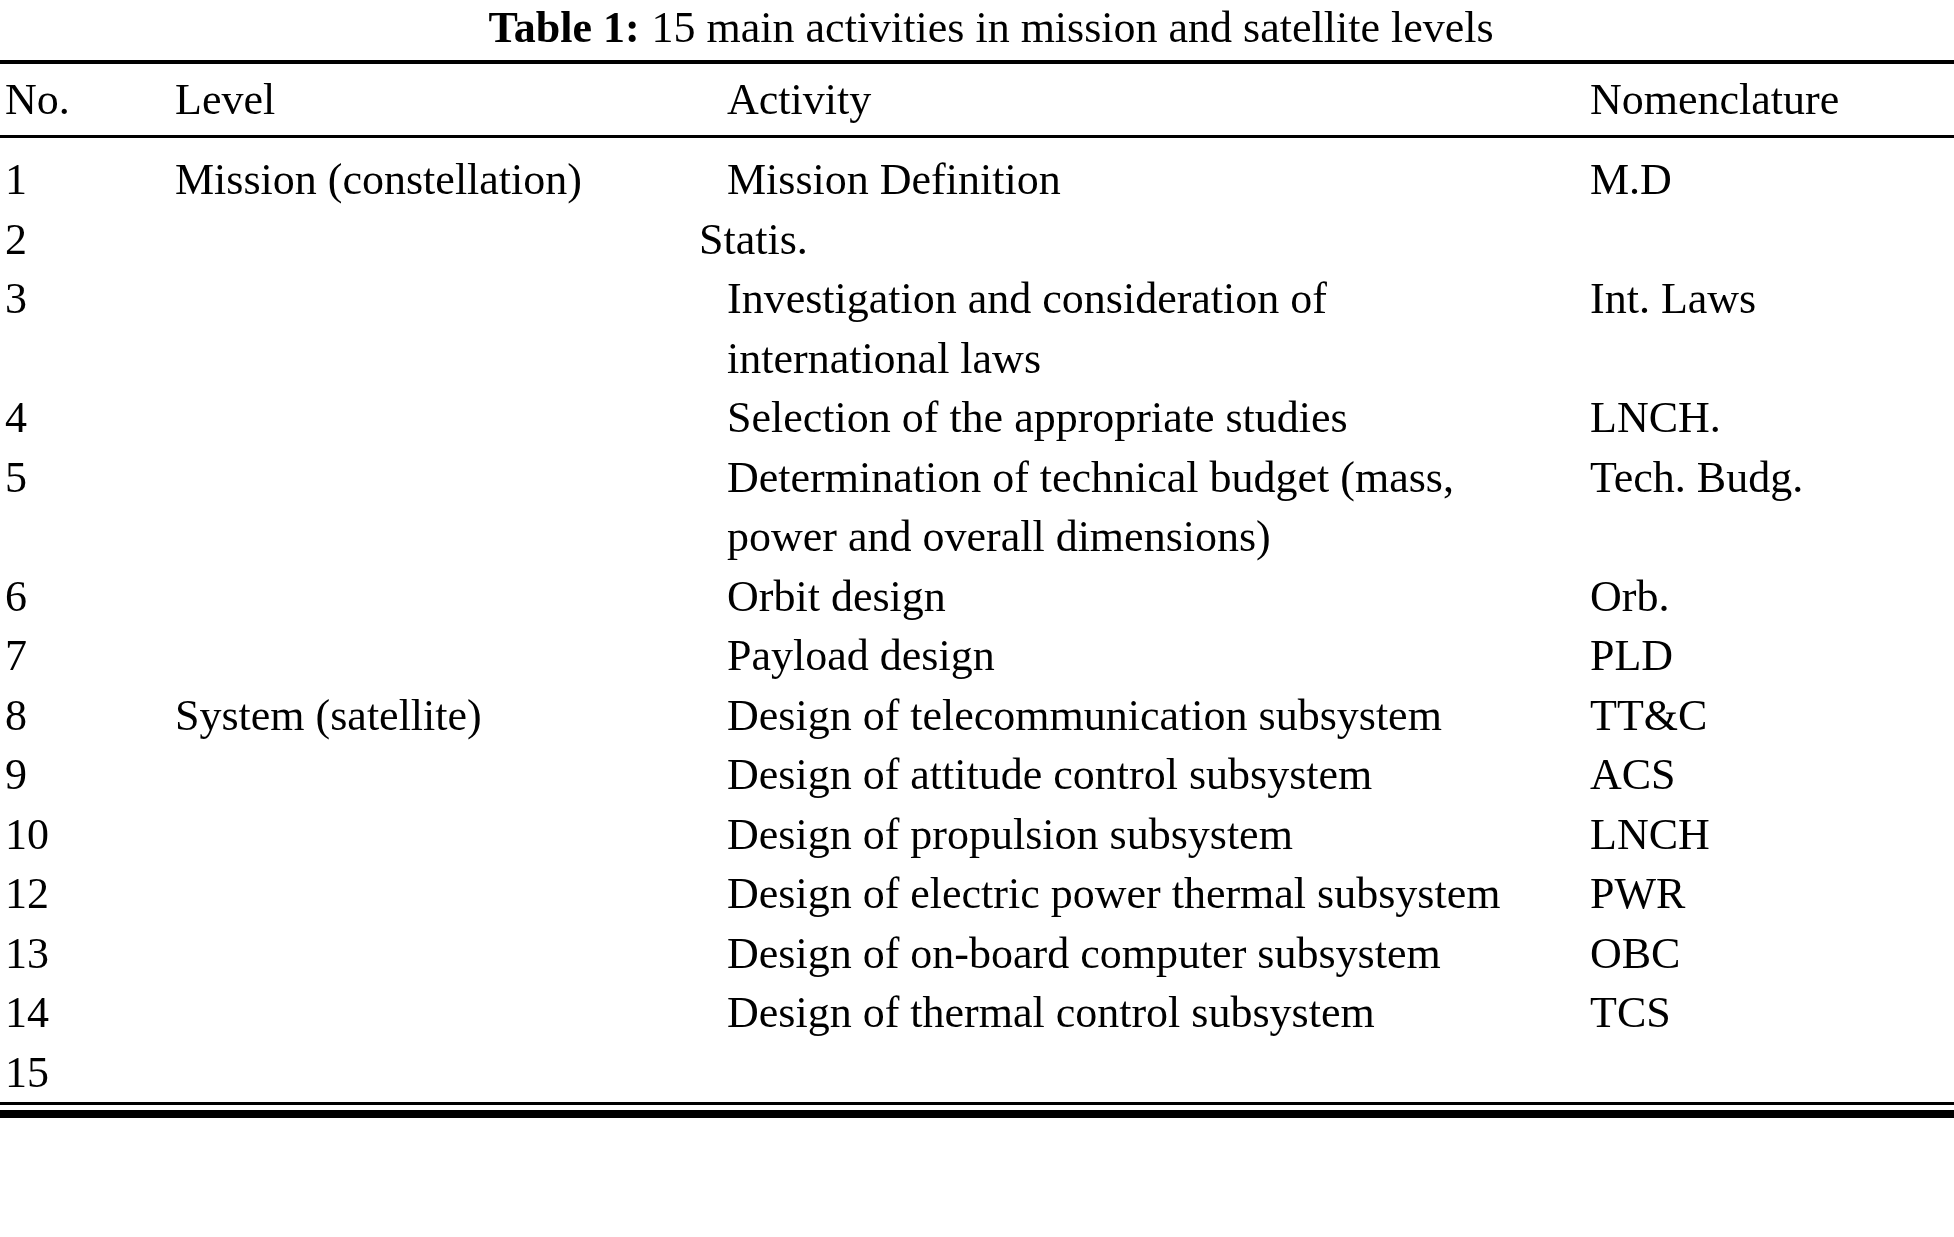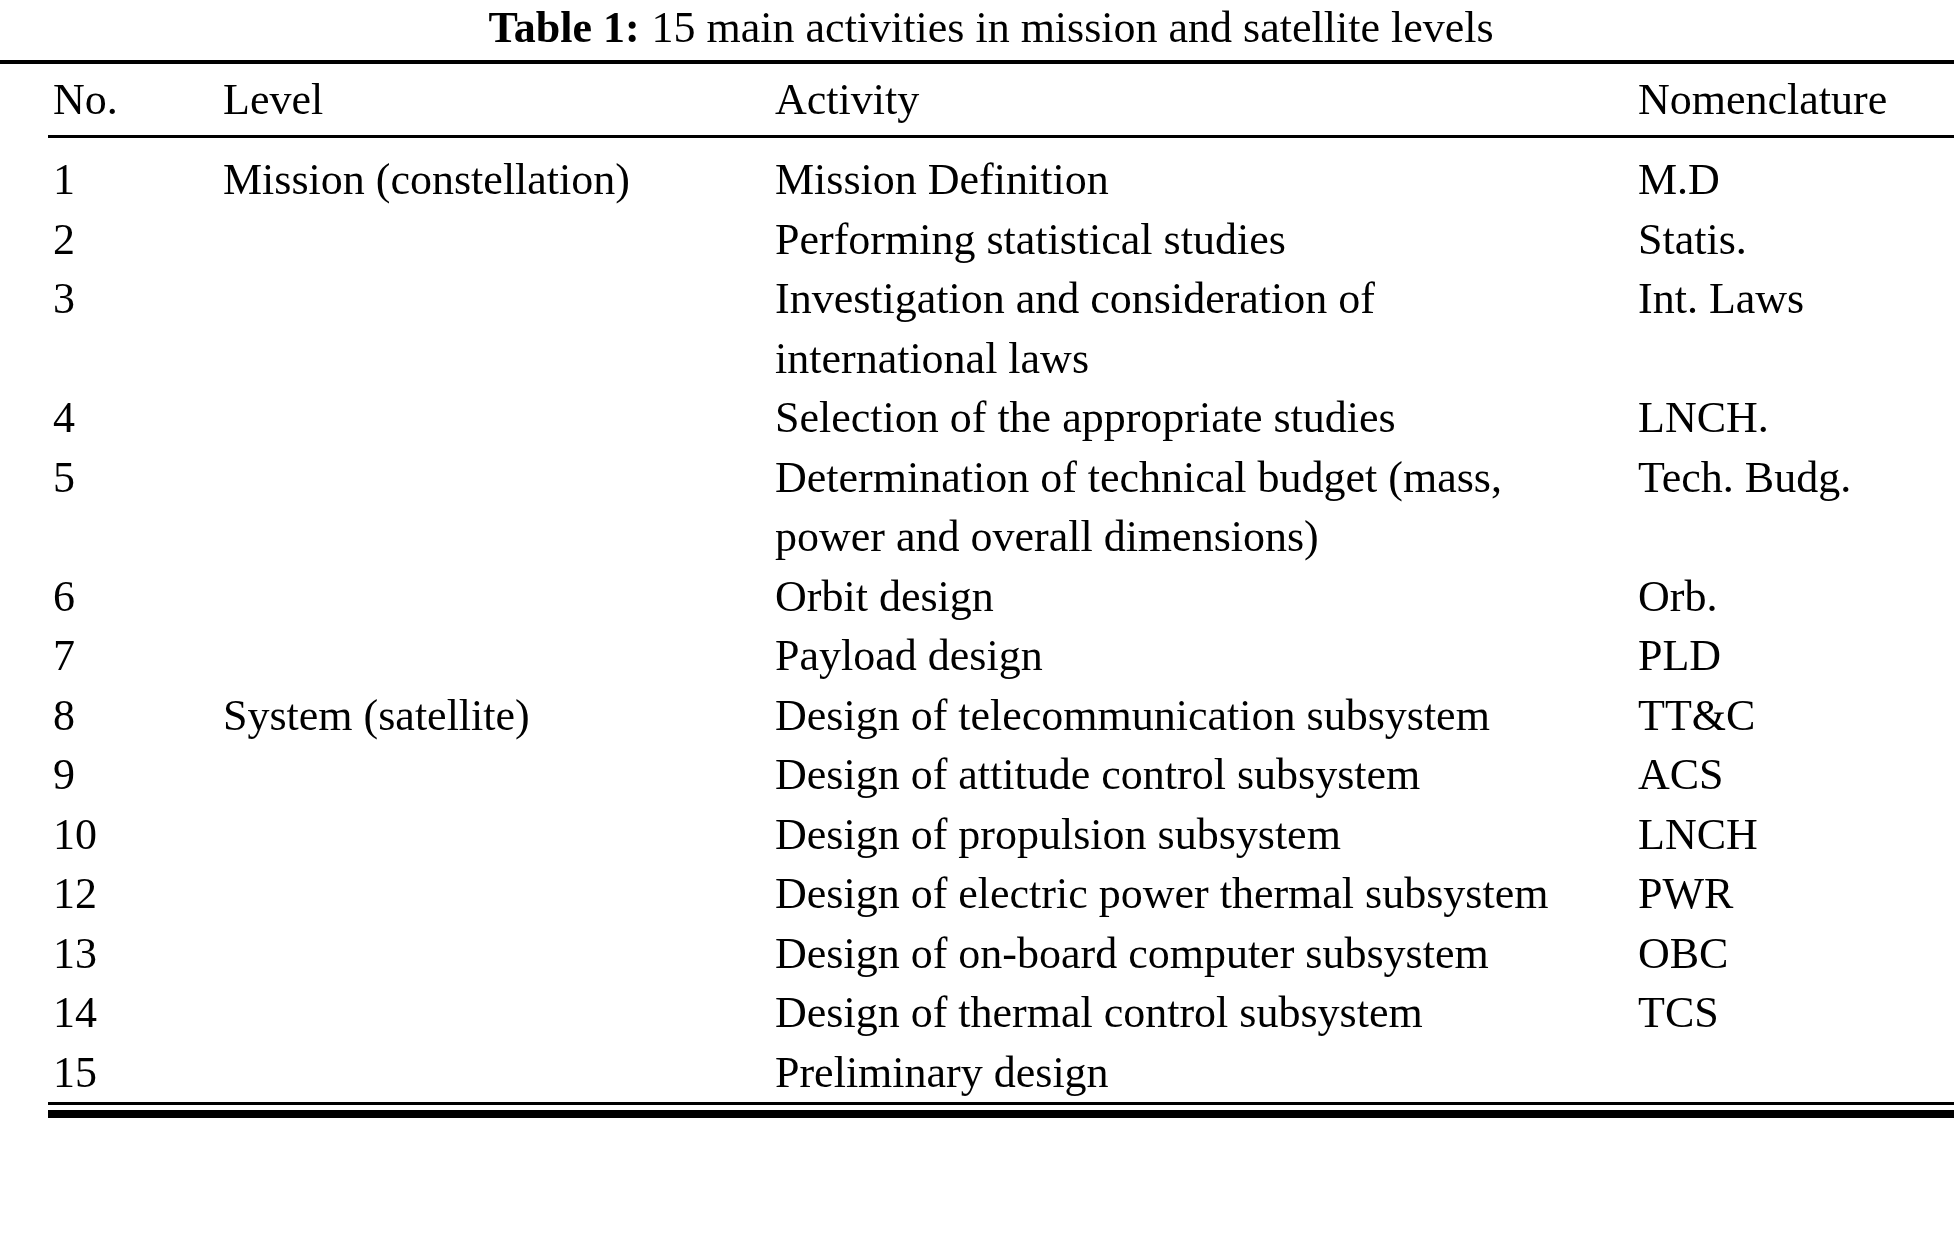--- a/index.html
+++ b/index.html
@@ -26,21 +26,20 @@
     white-space: nowrap;
     padding-left: 28px;
   }
   .caption .caption-label {
     font-weight: bold;
     margin-right: 12px;
   }
   .tbl {
     border-top: 4px solid #000000;
     box-sizing: border-box;
-    padding-left: 48px;
   }
   .tr {
     display: grid;
     grid-template-columns: 175px 524px 891px 1fr;
     align-items: start;
   }
   .tr.head {
     height: 74px;
     border-bottom: 3px solid #000000;
     box-sizing: border-box;
@@ -89,21 +88,20 @@
       <div class="tr">
         <div class="td c-no">1</div>
         <div class="td c-level">Mission (constellation)</div>
         <div class="td c-activity">Mission Definition</div>
         <div class="td c-nom">M.D</div>
       </div>
 
       <div class="tr">
         <div class="td c-no">2</div>
         <div class="td c-level"></div>
-        <div class="td c-activity">Performing statistical studies</div>
         <div class="td c-nom">Statis.</div>
       </div>
 
       <div class="tr">
         <div class="td c-no">3</div>
         <div class="td c-level"></div>
         <div class="td c-activity">Investigation and consideration of
 international laws</div>
         <div class="td c-nom">Int. Laws</div>
       </div>
@@ -176,21 +174,20 @@
       <div class="tr">
         <div class="td c-no">14</div>
         <div class="td c-level"></div>
         <div class="td c-activity">Design of thermal control subsystem</div>
         <div class="td c-nom">TCS</div>
       </div>
 
       <div class="tr">
         <div class="td c-no">15</div>
         <div class="td c-level"></div>
-        <div class="td c-activity">Preliminary design</div>
       </div>
 
     </div>
 
     <div class="bottom-rule-thin"></div>
     <div class="bottom-rule-thick"></div>
 
   </div>
 </div>
 

